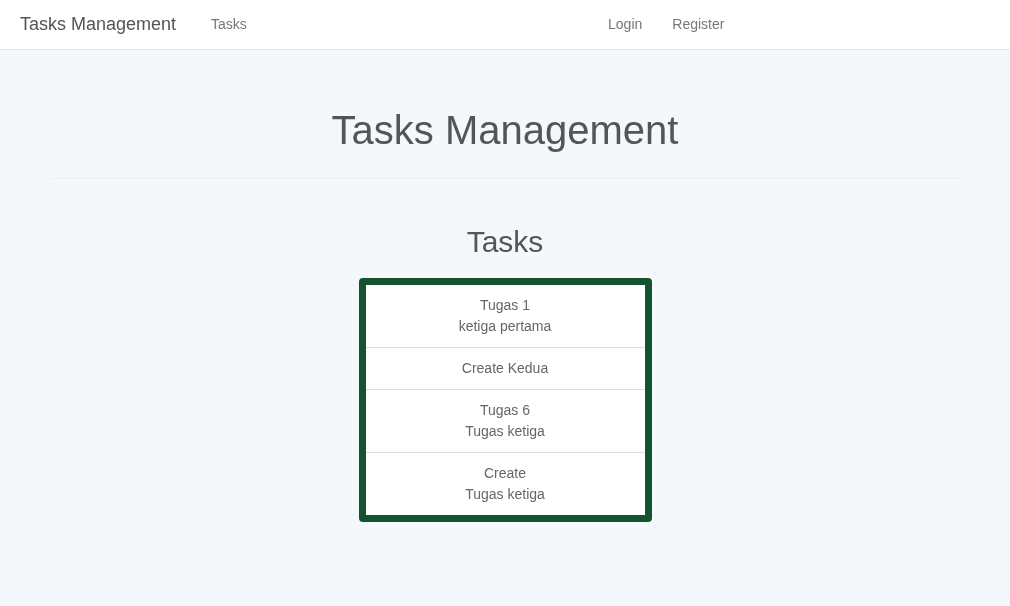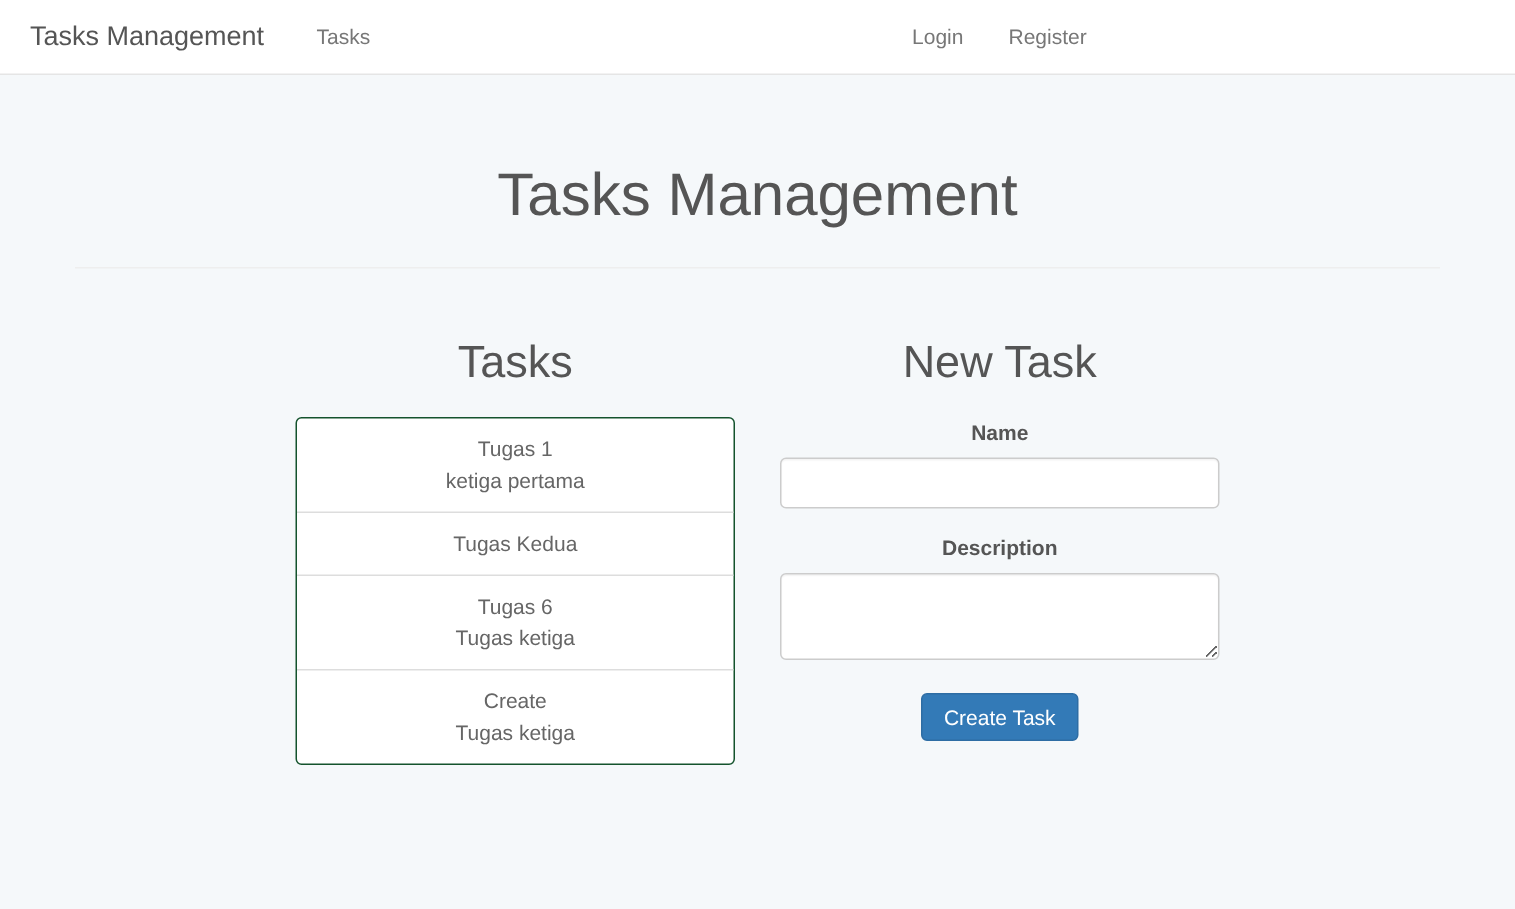--- a/index.html
+++ b/index.html
@@ -79,21 +79,21 @@
   }
   h2.section-title {
     font-size: 30px;
     font-weight: 400;
     color: #555;
     margin-bottom: 14px;
   }
 
   
   .list-group {
-    border: 1px solid #14532d;
+    border: 7px solid #14532d;
     border-radius: 4px;
     background: #fff;
   }
   .list-group-item {
     padding: 10px 15px;
     border-bottom: 1px solid #ddd;
     color: #666;
   }
   .list-group-item:last-child { border-bottom: none; }
   .list-group-item .task-name { display: block; }
@@ -162,42 +162,28 @@
   <div class="row">
 
     <div class="col">
       <h2 class="section-title">Tasks</h2>
       <div class="list-group">
         <div class="list-group-item">
           <span class="task-name">Tugas 1</span>
           <span class="task-desc">ketiga pertama</span>
         </div>
         <div class="list-group-item">
-          <span class="task-desc">Tugas Kedua</span>
+          <span class="task-desc">Create Kedua</span>
         </div>
         <div class="list-group-item">
           <span class="task-name">Tugas 6</span>
           <span class="task-desc">Tugas ketiga</span>
         </div>
         <div class="list-group-item">
           <span class="task-name">Create</span>
           <span class="task-desc">Tugas ketiga</span>
         </div>
       </div>
     </div>
 
-    <div class="col">
-      <h2 class="section-title">New Task</h2>
-      <form>
-        <div class="form-group">
-          <label>Name</label>
-          <input type="text" class="form-control" value="" style="">
-        </div>
-        <div class="form-group">
-          <label>Description</label>
-          <textarea class="form-control" style=""></textarea>
-        </div>
-        <button type="submit" class="btn-primary">Create Task</button>
-      </form>
-    </div>
 
   </div>
 </div>
 
 </body></html>

